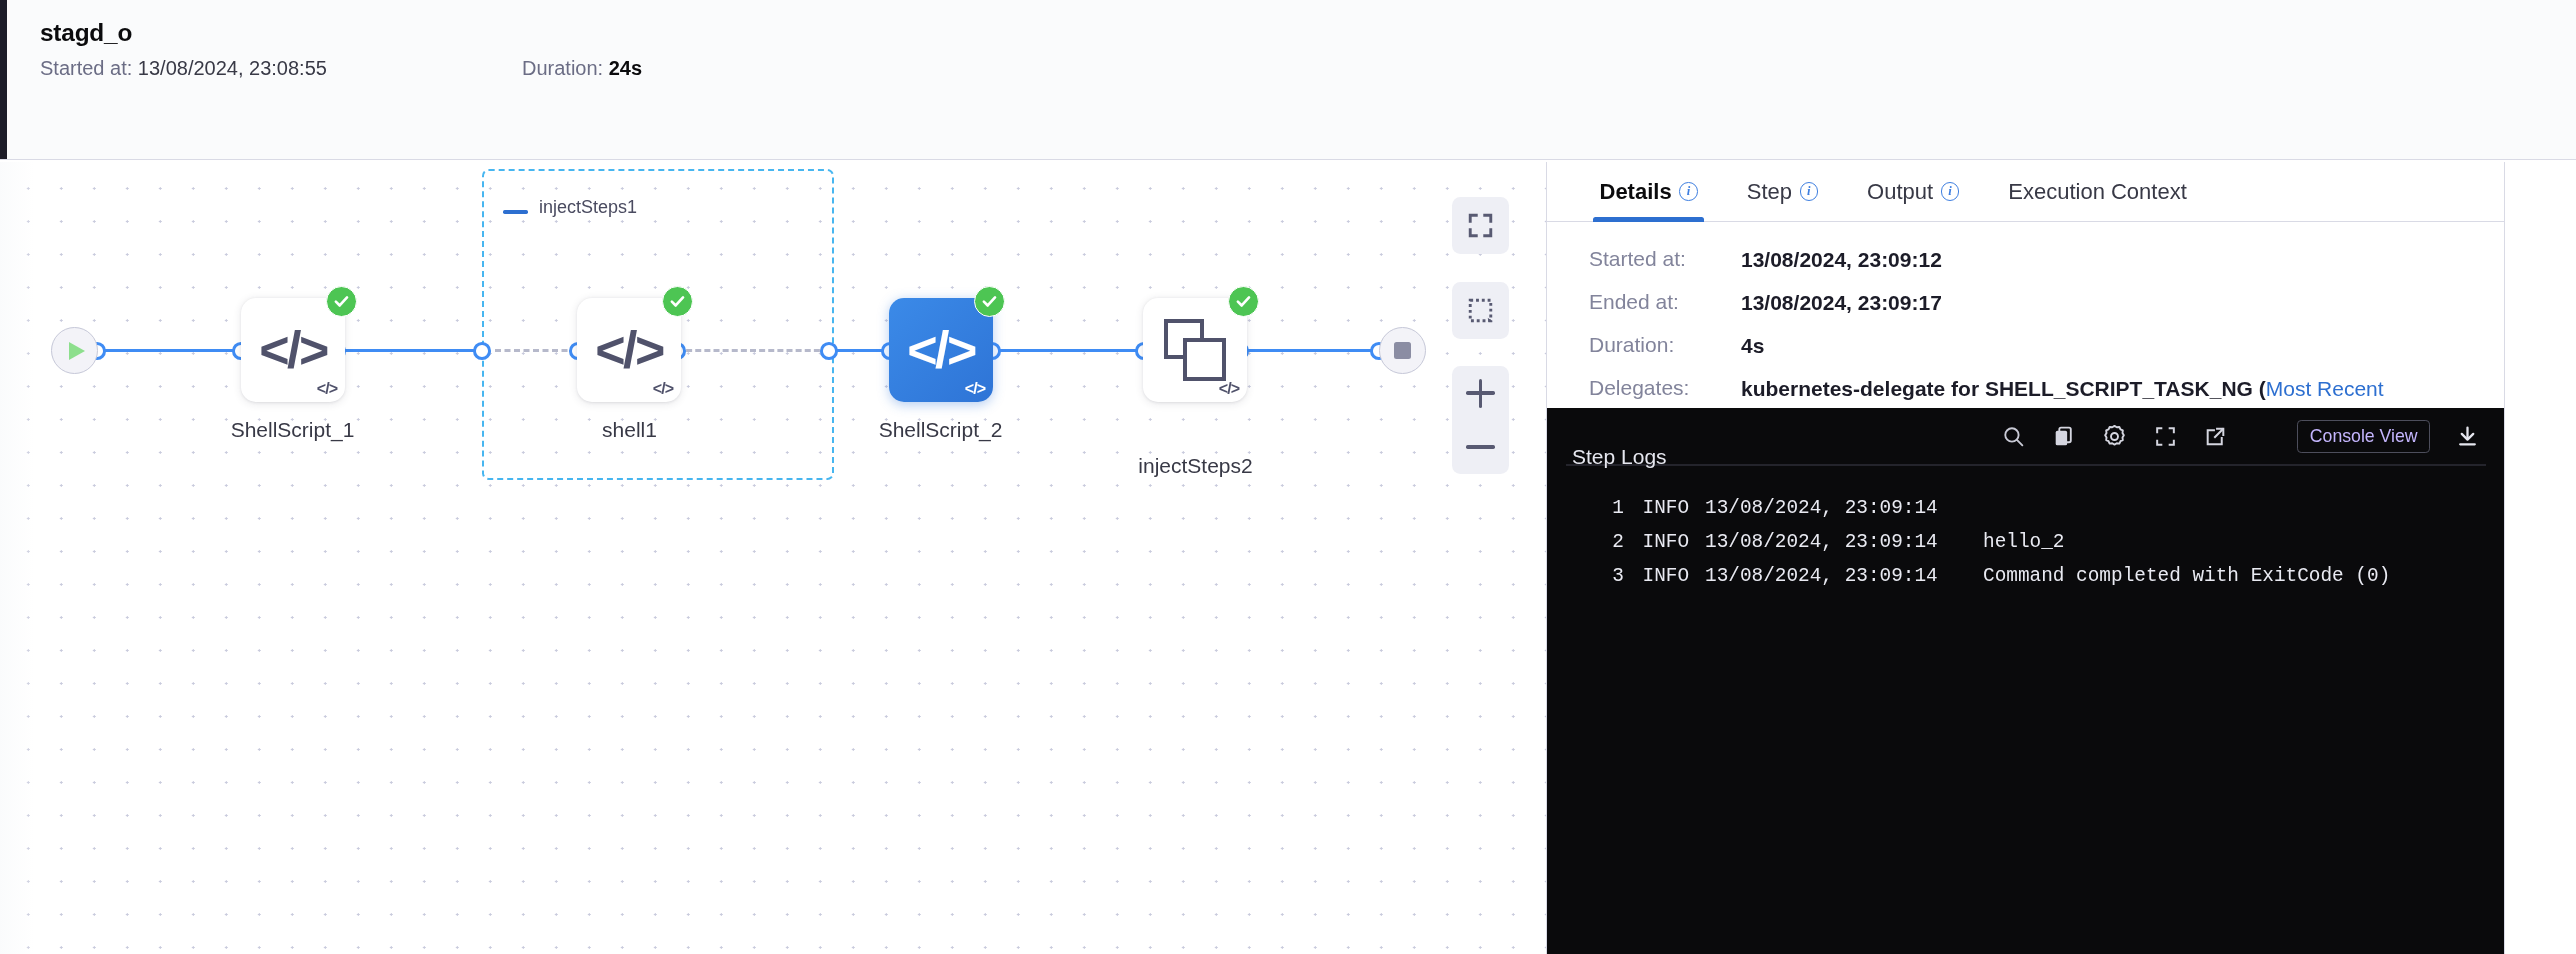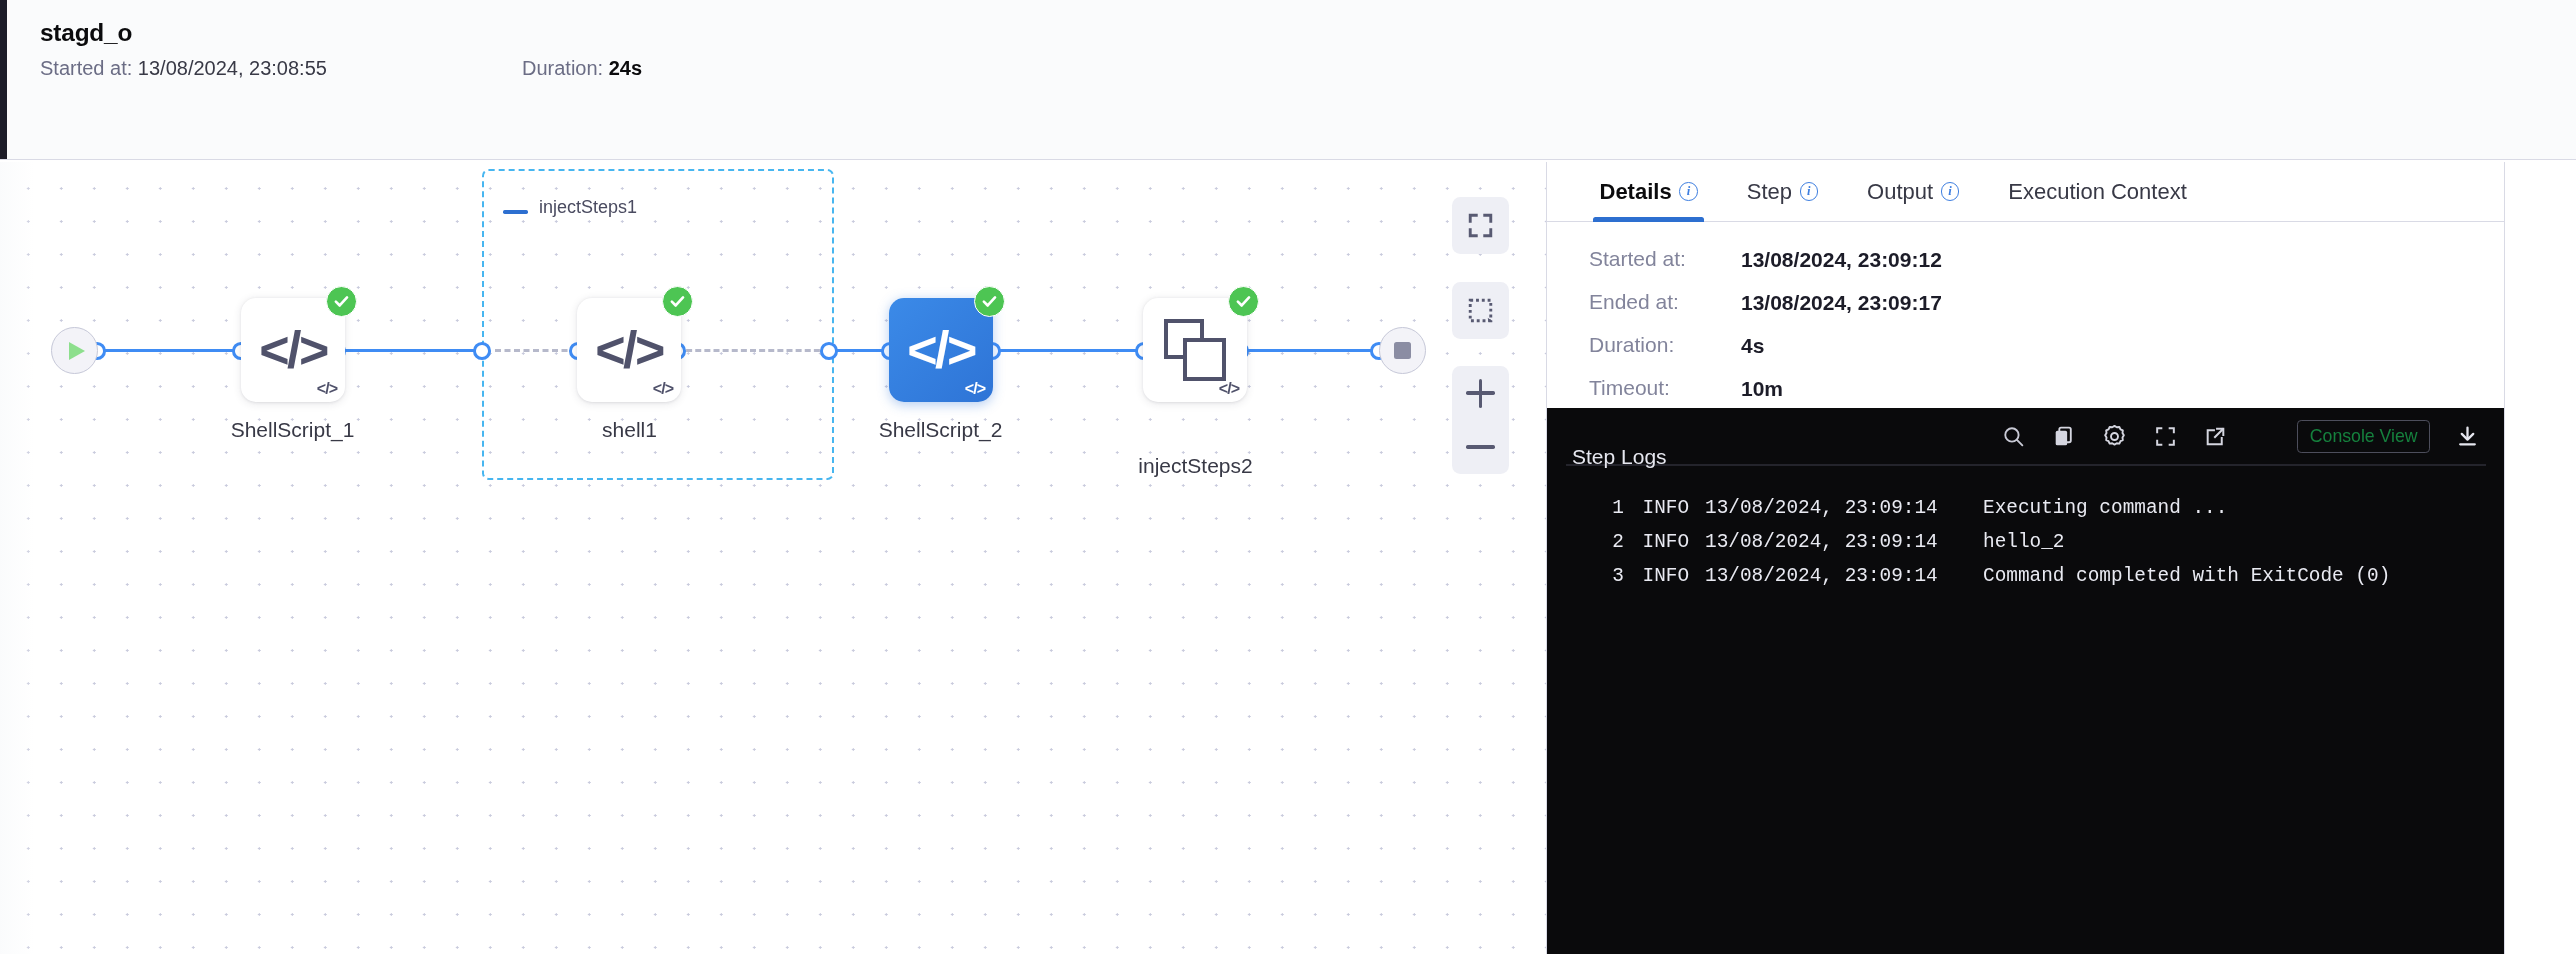--- a/index.html
+++ b/index.html
@@ -203,21 +203,21 @@
   #logs-header {
     height: 56px; display:flex; align-items:center;
     padding: 0 23.6px 0 25px; gap: 0;
   }
   #logs-title { font-size: 21px; color:#e6e7ef; flex: 0 0 auto; margin-top: 41px; }
   #logs-tools { margin-left: auto; display:flex; align-items:center; gap: 25px; }
   .log-icon { display:flex; align-items:center; justify-content:center; cursor:pointer; }
   .log-icon svg { display:block; }
   #console-view-btn {
     border: 1.3px solid #4d4e5c; border-radius: 4.2px;
-    padding: 5px 11.8px; font-size: 17.7px; color:#15803d; cursor:pointer; white-space:nowrap;margin-left:44px;
+    padding: 5px 11.8px; font-size: 17.7px; color:#c4b5fd; cursor:pointer; white-space:nowrap;margin-left:44px;
   }
   #logs-divider { height:1.7px; background:#24242c; margin: 0 18.5px; }
   #log-lines {
     padding: 25px 0 0 0;
     font-family: "Liberation Mono", "DejaVu Sans Mono", monospace;
     font-size: 19.4px; color:#e9eaf2;
   }
   .log-line { display:flex; align-items:center; height: 34px; padding-left: 30px; }
   .log-num  { width: 47px; flex:0 0 47px; text-align:right; color:#e9eaf2; }
   .log-lvl  { width: 81px; flex:0 0 81px; padding-left: 18.5px; }
@@ -382,24 +382,20 @@
       </div>
       <div class="detail-row">
         <div class="detail-key">Ended at:</div>
         <div class="detail-val">13/08/2024, 23:09:17</div>
       </div>
       <div class="detail-row">
         <div class="detail-key">Duration:</div>
         <div class="detail-val">4s</div>
       </div>
       <div class="detail-row">
-        <div class="detail-key">Timeout:</div>
-        <div class="detail-val">10m</div>
-      </div>
-      <div class="detail-row">
         <div class="detail-key">Delegates:</div>
         <div class="detail-val"><span>kubernetes-delegate for SHELL_SCRIPT_TASK_NG (</span><span class="link">Most Recent Delegate Selection Logs</span><span>)</span></div>
       </div>
       <div id="btn-delegate-logs">View Delegate Tasks Logs</div>
     </div>
 
     <div id="step-logs">
       <div id="logs-header">
         <div id="logs-title">Step Logs</div>
         <div id="logs-tools">
@@ -447,21 +443,20 @@
             </svg>
           </span>
         </div>
       </div>
       <div id="logs-divider"></div>
       <div id="log-lines">
         <div class="log-line">
           <span class="log-num">1</span>
           <span class="log-lvl">INFO</span>
           <span class="log-time">13/08/2024, 23:09:14</span>
-          <span class="log-msg">Executing command ...</span>
         </div>
         <div class="log-line">
           <span class="log-num">2</span>
           <span class="log-lvl">INFO</span>
           <span class="log-time">13/08/2024, 23:09:14</span>
           <span class="log-msg">hello_2</span>
         </div>
         <div class="log-line">
           <span class="log-num">3</span>
           <span class="log-lvl">INFO</span>

